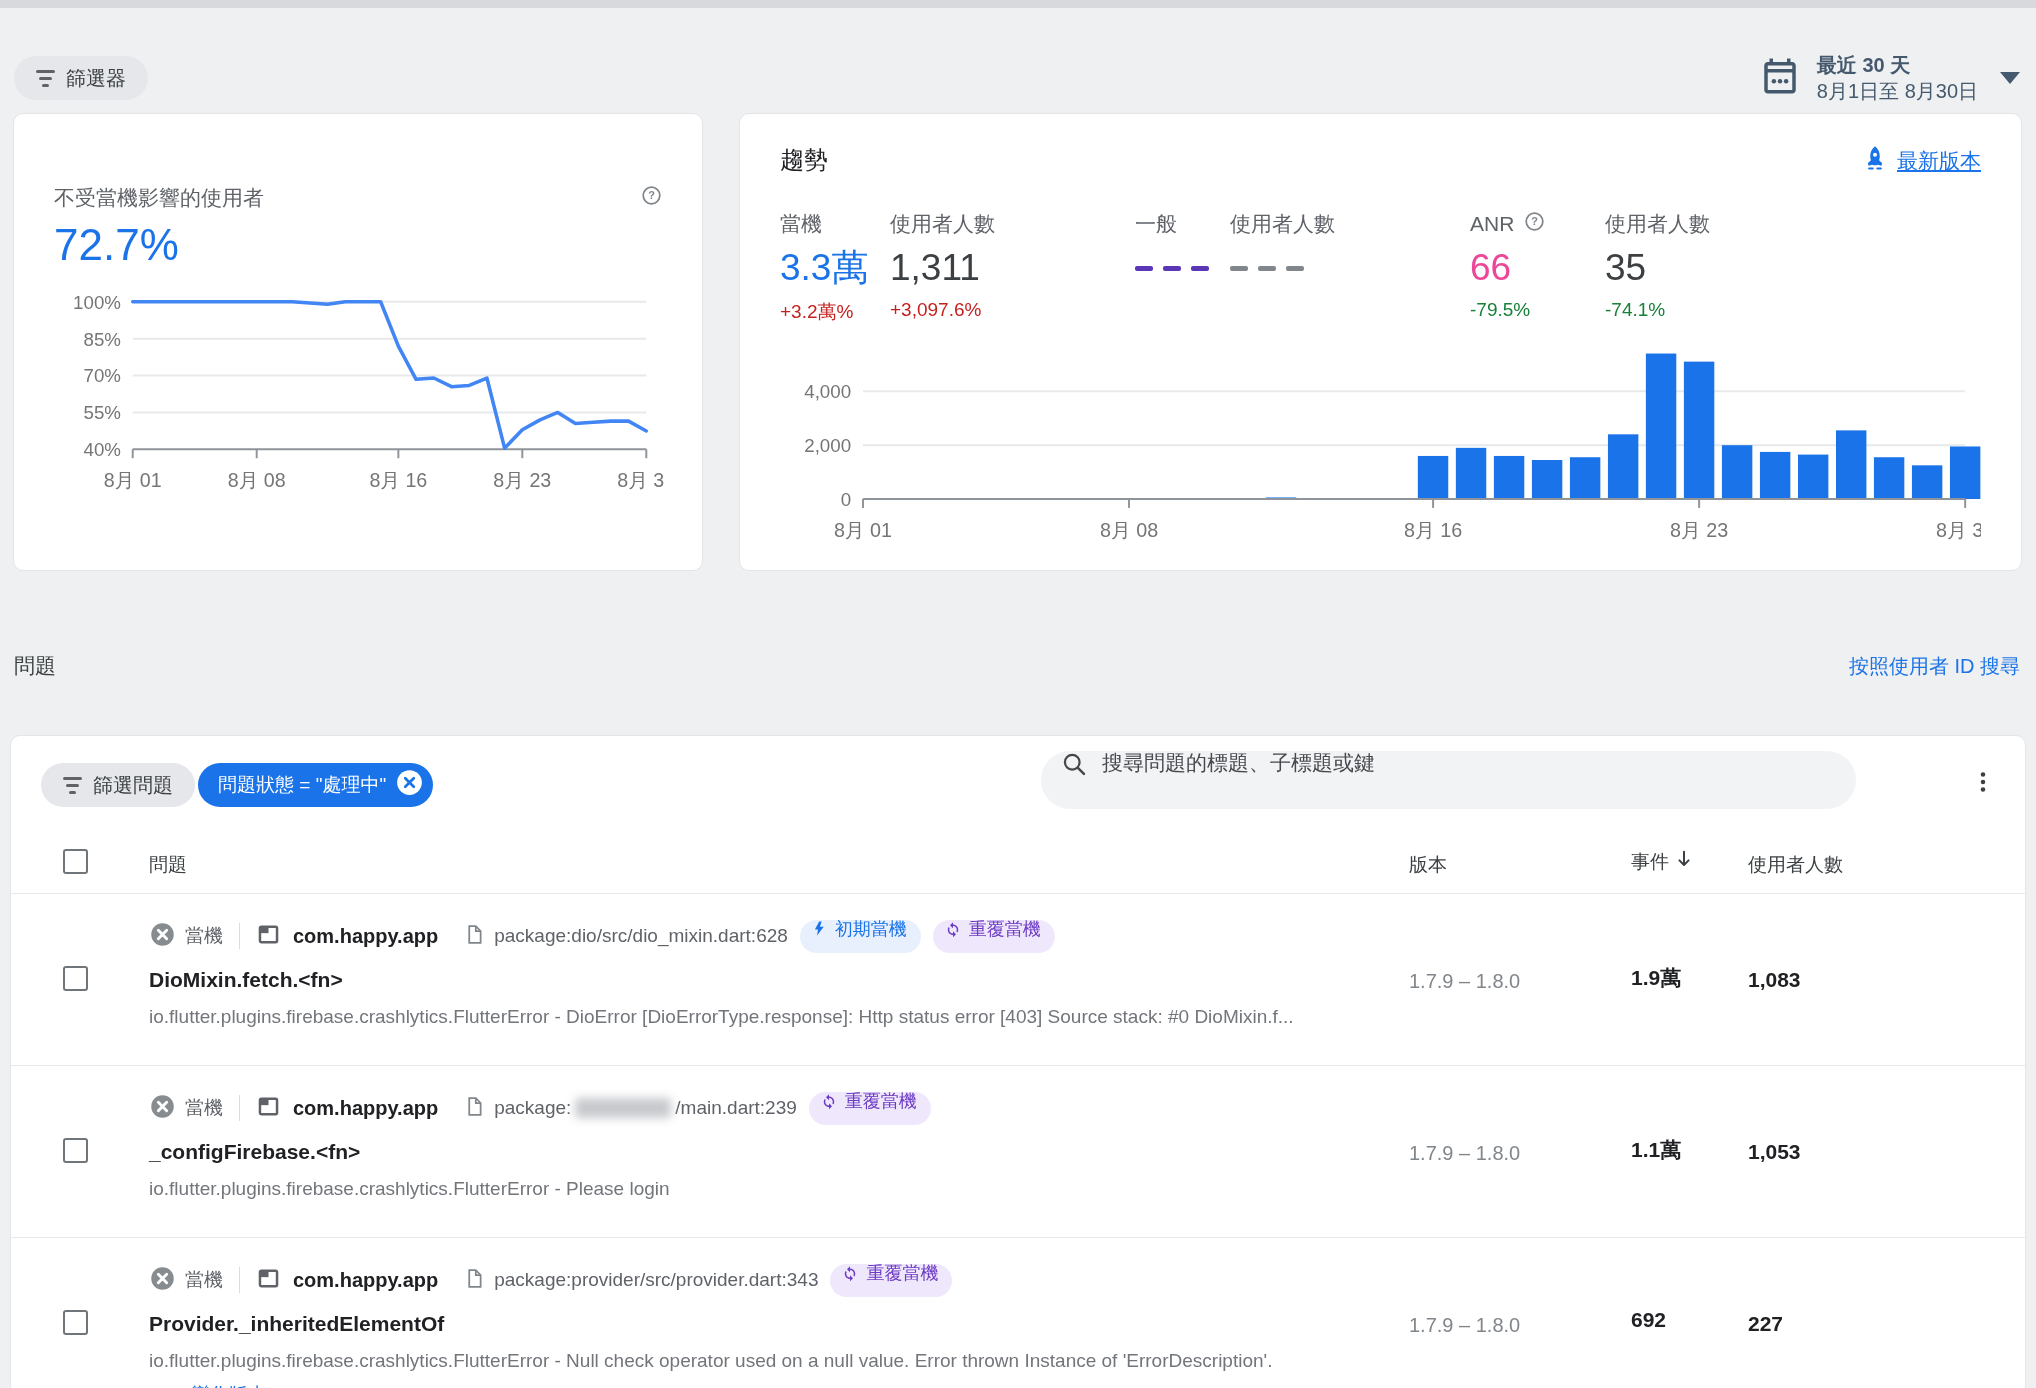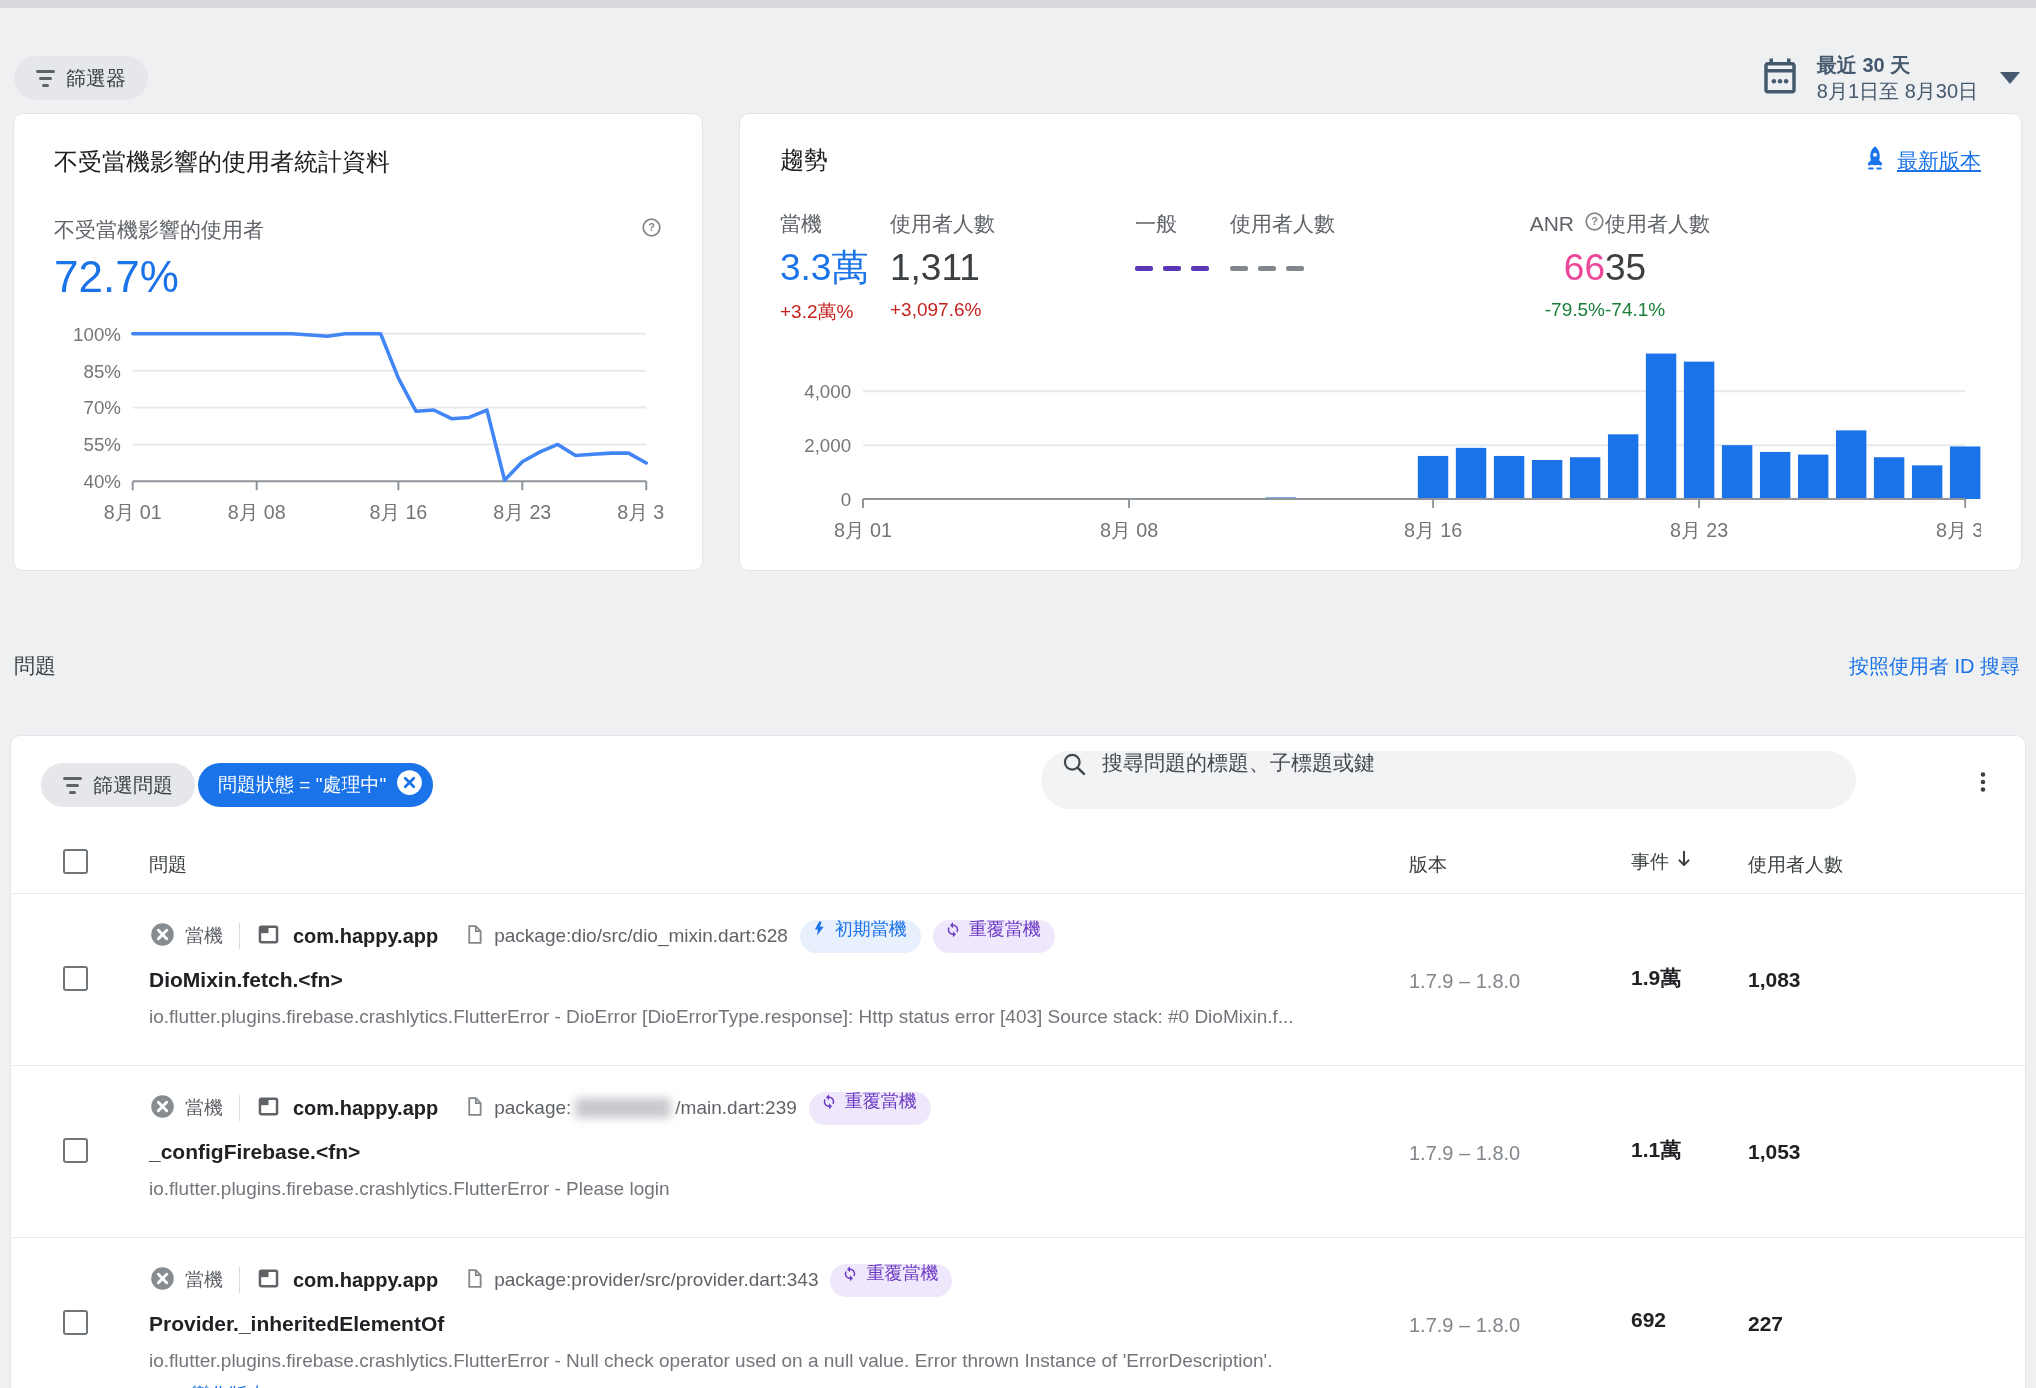--- a/index.html
+++ b/index.html
@@ -134,21 +134,20 @@
       <span class="l1">最近 30 天</span>
       <span class="l2">8月1日至 8月30日</span>
     </span>
     <span class="caret"></span>
   </div>
 </div>
 
 <div class="cards">
 
   <div class="card card-crashfree">
-    <div class="card-title">不受當機影響的使用者統計資料</div>
     <div class="metric-label">
       <span>不受當機影響的使用者</span>
       <span>
         <svg width="21" height="21" viewBox="0 0 24 24">
             <circle cx="12" cy="12" r="9.5" fill="none" stroke="#80868b" stroke-width="2"></circle>
             <text x="12" y="16.2" font-size="12.5" text-anchor="middle" fill="#80868b" font-weight="bold">?</text>
           </svg>
       </span>
     </div>
     <div class="metric-value" id="crashFreeValue" style="color: rgb(26, 115, 232);">72.7%</div>
@@ -223,21 +222,21 @@
           <div class="stat-label">
             <span>使用者人數</span>
           </div>
           <div class="stat-value">
             <span class="dash" style="background: rgb(128, 134, 139);"></span>
             <span class="dash" style="background: rgb(128, 134, 139);"></span>
             <span class="dash" style="background: rgb(128, 134, 139);"></span>
           </div>
           <div class="stat-delta"></div>
         </div>
-        <div class="stat" style="width: 135px; align-items: flex-end;">
+        <div class="stat" style="width: 135px;">
           <div class="stat-label">
             <span>ANR</span>
             <span><svg width="21" height="21" viewBox="0 0 24 24">
                 <circle cx="12" cy="12" r="9.5" fill="none" stroke="#80868b" stroke-width="2"></circle>
                 <text x="12" y="16.2" font-size="12.5" text-anchor="middle" fill="#80868b" font-weight="bold">?</text>
               </svg></span>
           </div>
           <div class="stat-value" style="color: #ec4899;">66</div>
           <div class="stat-delta" style="color: rgb(24, 128, 56);">-79.5%</div>
         </div>

